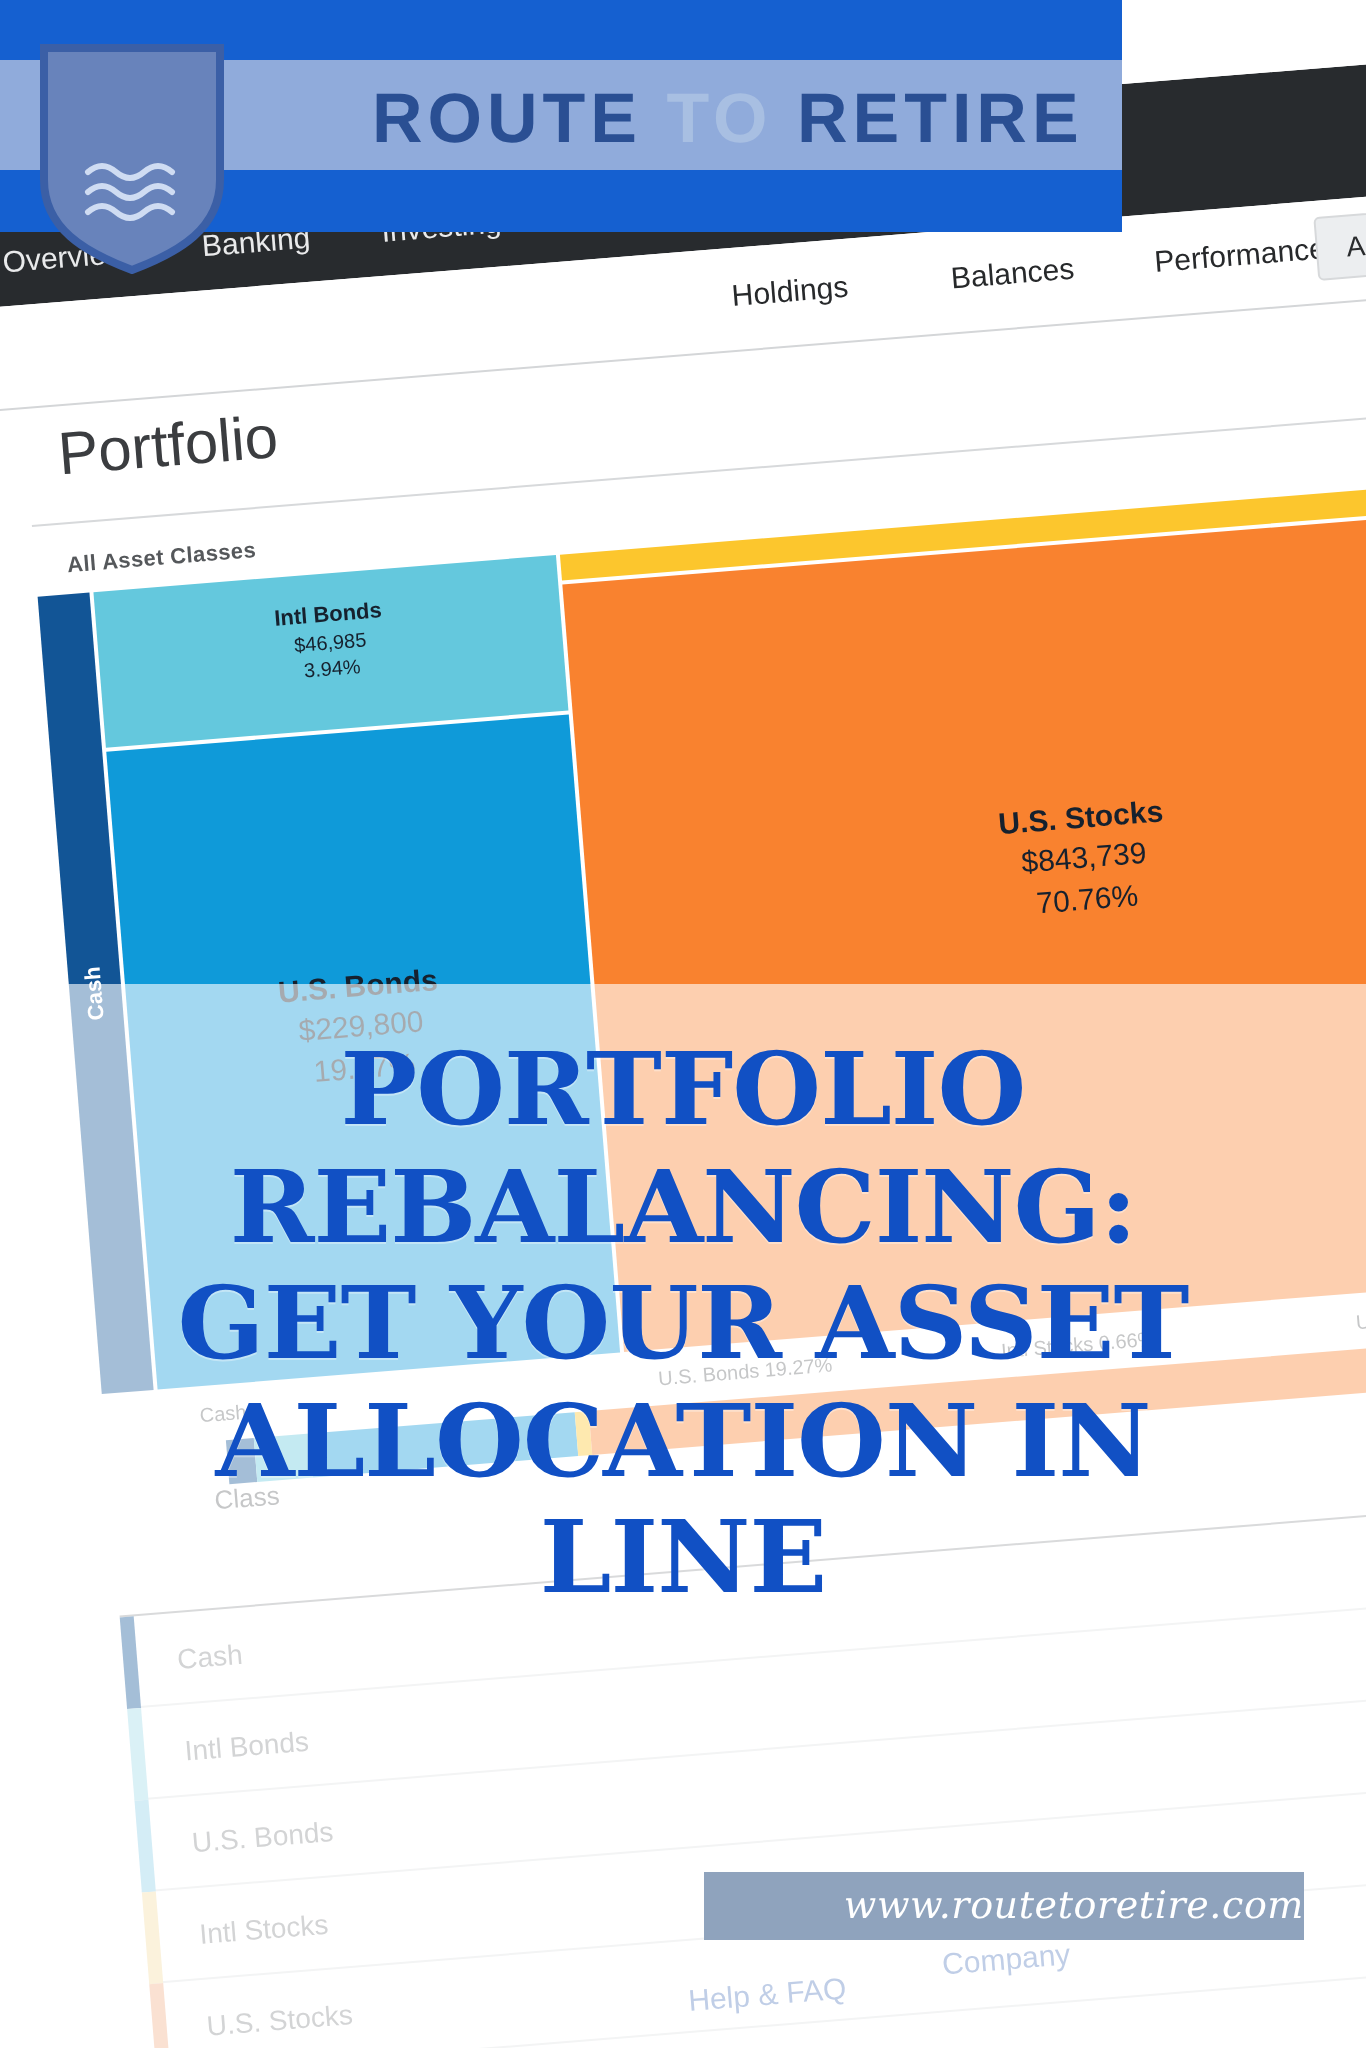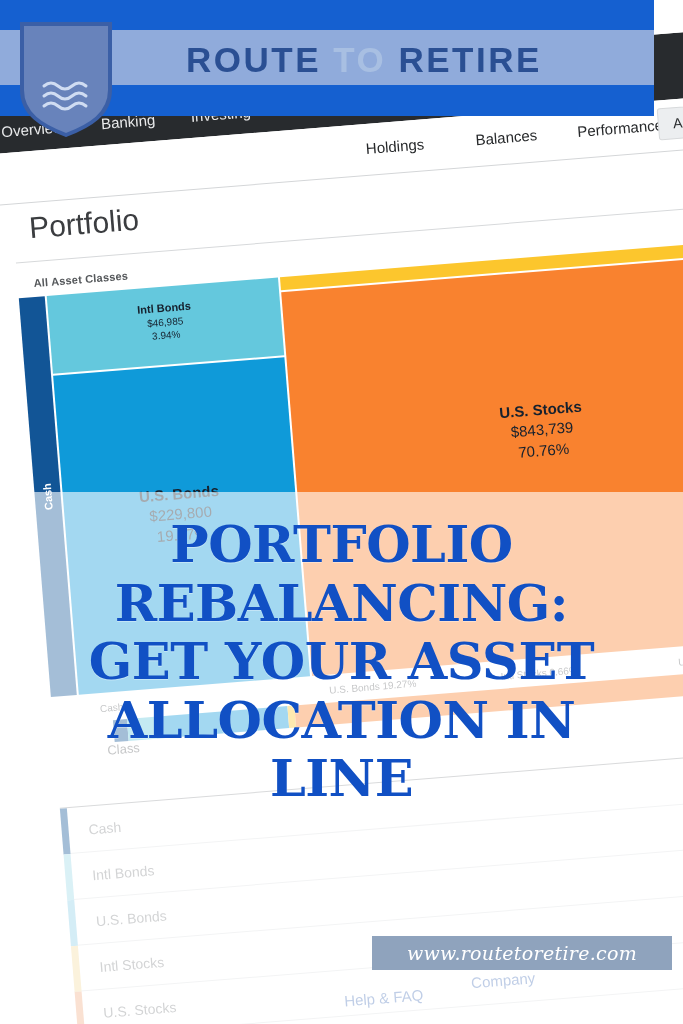--- a/index.html
+++ b/index.html
@@ -6,21 +6,21 @@
   html, body { width: 683px; height: 1024px; overflow: hidden; }
   body {
     font-family: "Liberation Sans", sans-serif;
     background: #ffffff;
     position: relative;
   }
   #stage { position: absolute; inset: 0; width: 683px; height: 1024px; overflow: hidden; }
 
   
   .brand-band {
-    position: absolute; left: 0; top: 0; width: 654px; height: 116px;
+    position: absolute; left: 0; top: 0; width: 561px; height: 116px;
     background: #1560d0; overflow: hidden;
   }
   .brand-stripe {
     position: absolute; left: 0; top: 30px; width: 683px; height: 55px;
     background: #90abdb;
   }
   .brand-title {
     position: absolute; left: 186px; top: 40px;
     font-size: 35px; letter-spacing: 2.5px; font-weight: 700;
     color: #2a4f93; white-space: nowrap;
@@ -139,22 +139,22 @@
     font-size: 50px;
     line-height: 1.17;
     letter-spacing: -0.5px;
     color: #1150c4;
     text-shadow: 0 1px 0 rgba(255,255,255,0.35);
   }
   .headline .ln { display: block; white-space: nowrap; transform: scaleX(1.02); }
 
   
   .url-plate {
-    position: absolute; left: 372px; top: 936px; width: 300px; height: 34px;
-    background: #8fa3bd; display: flex; align-items: center; justify-content: center;
+    position: absolute; left: 352px; top: 936px; width: 300px; height: 34px;
+    background: #8fa3bd; display: flex; align-items: center; justify-content: flex-end;
   }
   .url-plate .u {
     font-family: "DejaVu Serif", serif; font-style: italic;
     font-size: 19px; color: #ffffff; letter-spacing: .3px;
   }
 </style>
 </head>
 <body>
 
 <div id="stage">

